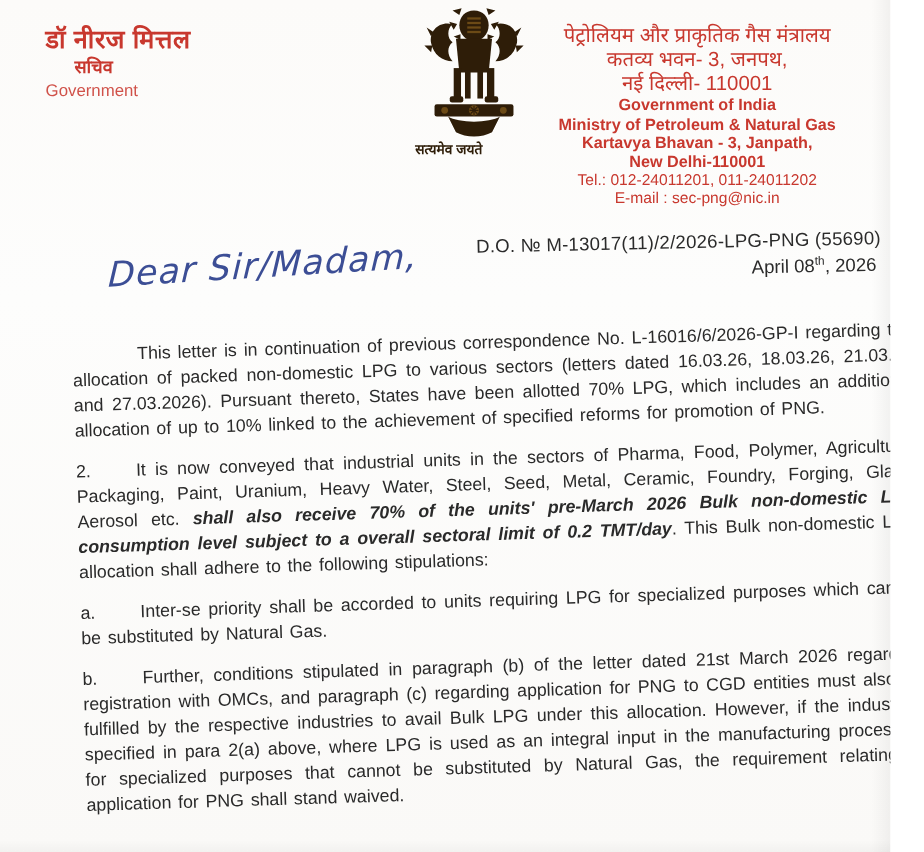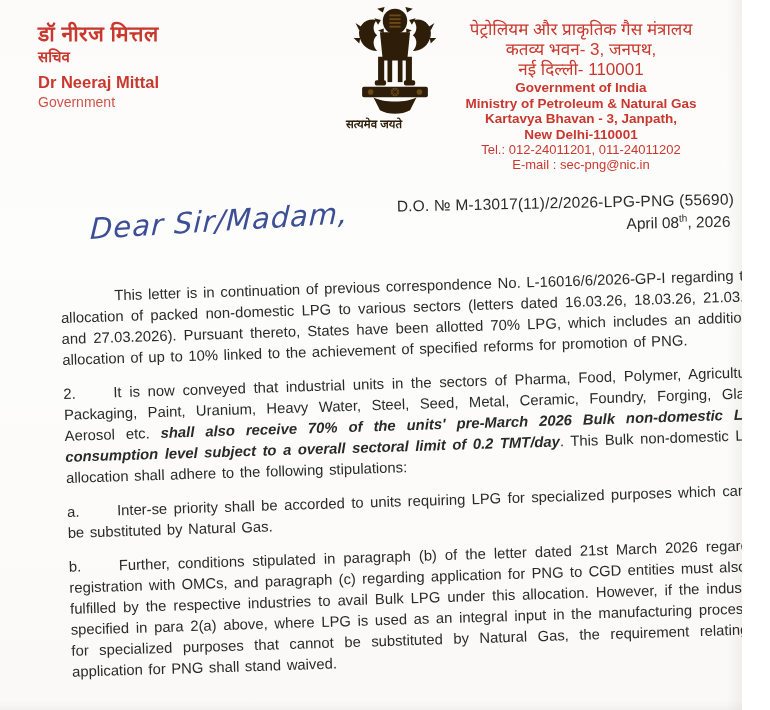--- a/index.html
+++ b/index.html
@@ -28,21 +28,21 @@
     pointer-events: none;
   }
 
   
   .sender {
     position: absolute; left: 38px; top: 22px;
     color: #c8382e;
     line-height: 1.15;
   }
   .sender-name-hi { font-size: 21px; font-weight: bold; letter-spacing: 0.5px; }
-  .sender-title-hi { font-size: 15px; font-weight: bold; margin-top: 2px; }
+  .sender-title-hi { font-size: 15px; font-weight: bold; margin-top: 2px; margin-left: 24px; }
   .sender-name-en { font-size: 16.5px; font-weight: bold; margin-top: 8px; }
   .sender-title-en { font-size: 14px; color: #d0524a; margin-top: 2px; }
 
   
   .emblem {
     position: absolute; left: 346px; top: 6px; width: 98px;
     text-align: left;
   }
   .emblem svg { display: block; margin: 0 auto; }
   .emblem-motto {
@@ -98,21 +98,20 @@
   .emph { font-weight: bold; font-style: italic; }
 </style>
 </head>
 <body>
 
 <div class="page">
 
   <div class="sender">
     <div class="sender-name-hi">डॉ नीरज मित्तल</div>
     <div class="sender-title-hi">सचिव</div>
-    <div class="sender-name-en">Dr Neeraj Mittal</div>
     <div class="sender-title-en">Government</div>
   </div>
 
   <div class="emblem">
     <span>
       <svg viewBox="0 0 100 116" width="94" height="109" aria-hidden="true">
         <g fill="#2e1d08">
 
           <path d="M50 3 C58 3 63 9 63 16 C63 24 57 30 50 30 C43 30 37 24 37 16 C37 9 42 3 50 3 Z"></path>
           <path d="M37 7 L31 3 L39 1 Z M63 7 L69 3 L61 1 Z M35 15 L28 13 L32 20 Z M65 15 L72 13 L68 20 Z M38 24 L32 26 L38 29 Z M62 24 L68 26 L62 29 Z"></path>

